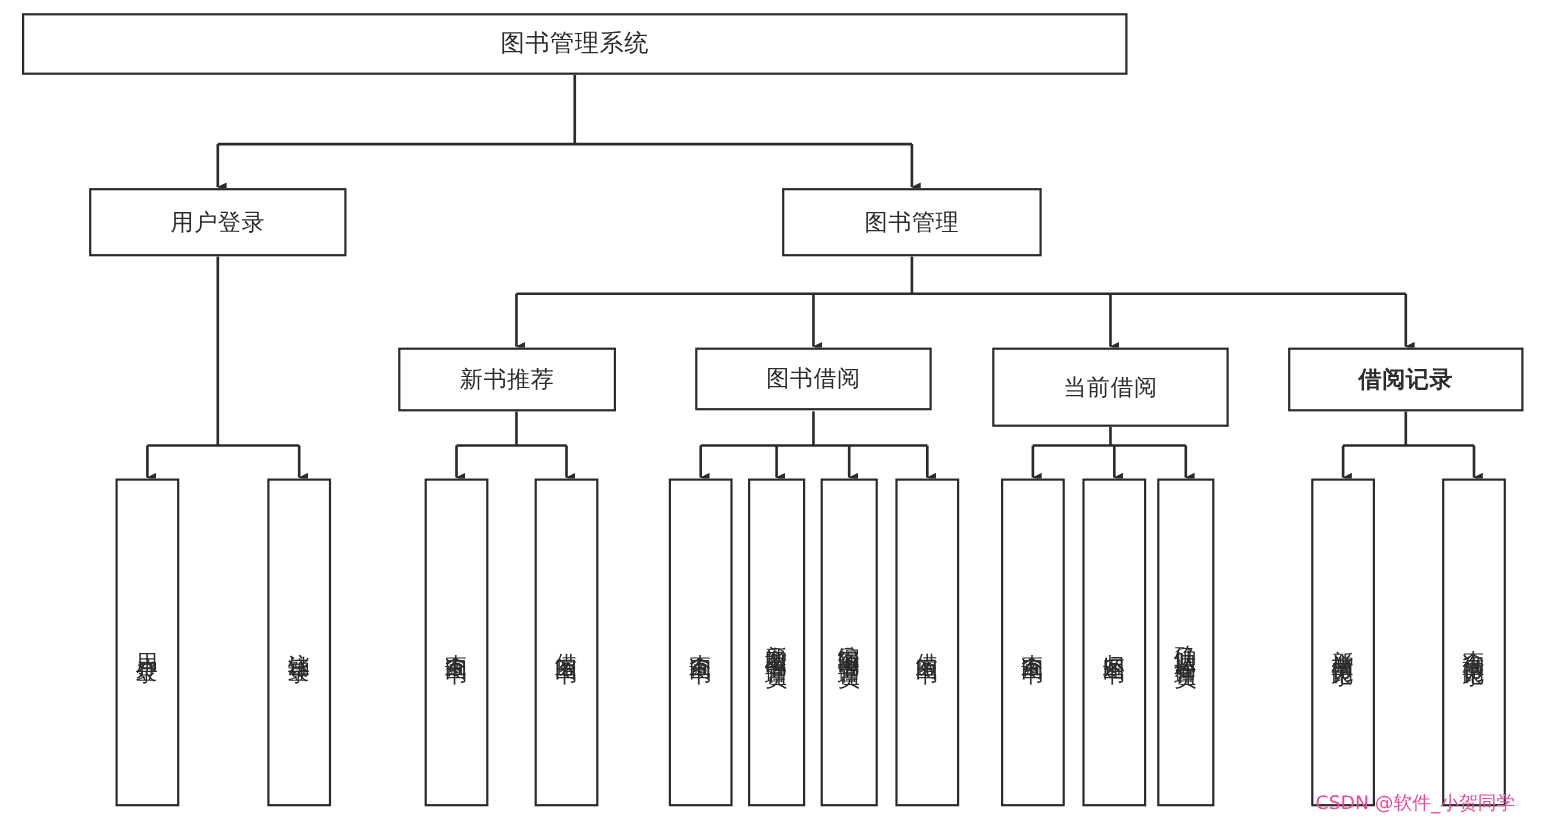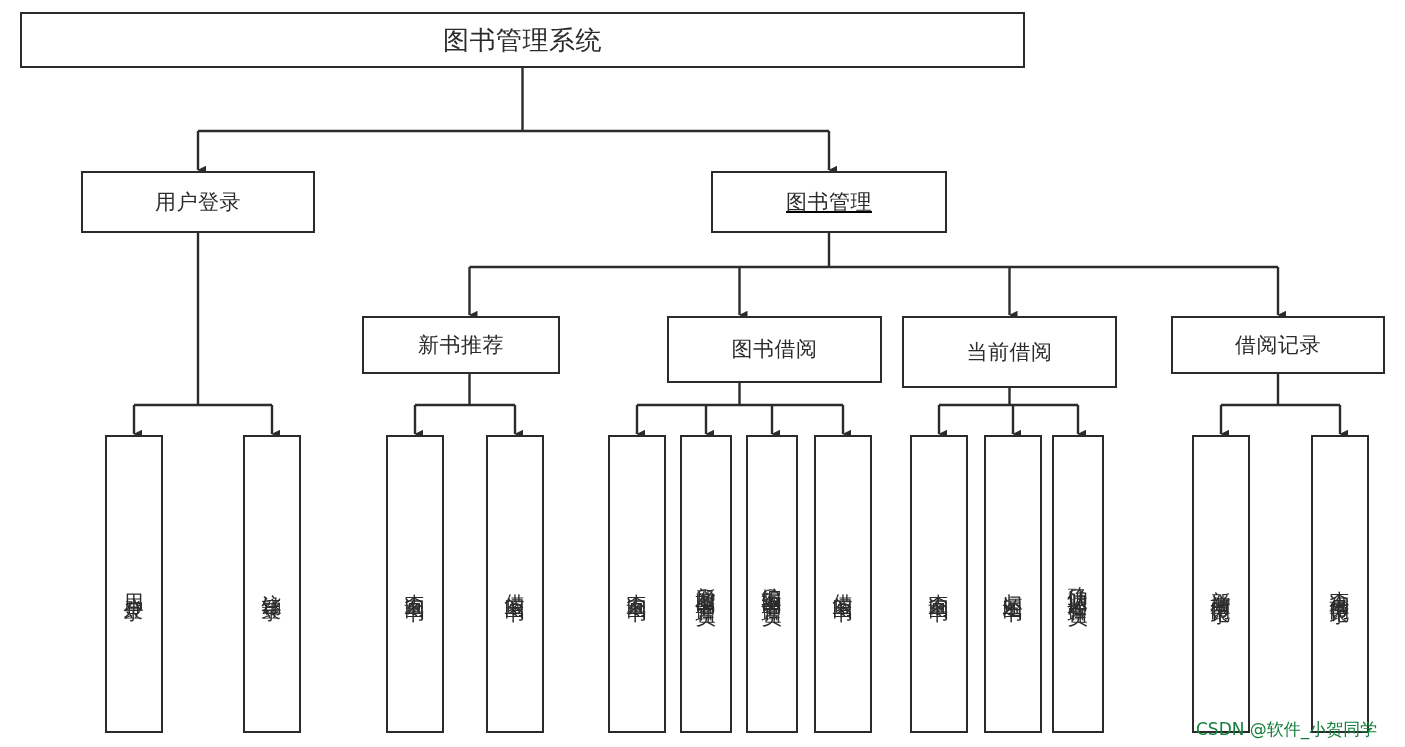--- a/index.html
+++ b/index.html
@@ -41,37 +41,37 @@
     color: #2b2b2b;
     text-align: center;
     line-height: 1.18;
     white-space: nowrap;
   }
   .node-box.horiz .node-label {
     font-size: 21px;
     letter-spacing: 0.5px;
   }
   .node-box.horiz.root .node-label {
-    font-size: 26px;
+    font-size: 22px;
   }
   .node-box.vert {
     align-items: center;
     justify-content: center;
   }
   .node-box.vert .node-label {
     writing-mode: vertical-rl;
     text-orientation: upright;
     font-size: 20px;
     letter-spacing: 3px;
     line-height: 1;
     max-height: 100%;
   }
   .watermark {
     position: absolute;
-    color: #15803d;
+    color: #ec4899;
     font-size: 17px;
     white-space: nowrap;
     font-family: "DejaVu Sans", "Liberation Sans", sans-serif;
   }
 </style>
 </head>
 <body>
 
 <div id="diagram-root">
   <svg class="connectors" viewBox="0 0 1405 747" xmlns="http://www.w3.org/2000/svg">
@@ -116,33 +116,33 @@
         <line x1="1340" y1="405" x2="1340" y2="434" stroke="#2b2b2b" stroke-width="2.4" marker-end="url(#arrowhead)"></line>
       </g>
   </svg>
   <div id="nodes-layer">
       <div class="node-box horiz root" style="left: 20px; top: 12px; width: 1005px; height: 56px;">
         <div class="node-label">图书管理系统</div>
       </div>
       <div class="node-box horiz" style="left: 81px; top: 171px; width: 234px; height: 62px;">
         <div class="node-label">用户登录</div>
       </div>
-      <div class="node-box horiz" style="left: 711px; top: 171px; width: 236px; height: 62px; text-decoration: underline;">
+      <div class="node-box horiz" style="left: 711px; top: 171px; width: 236px; height: 62px;">
         <div class="node-label">图书管理</div>
       </div>
       <div class="node-box horiz" style="left: 362px; top: 316px; width: 198px; height: 58px;">
         <div class="node-label">新书推荐</div>
       </div>
-      <div class="node-box horiz" style="left: 632px; top: 316px; width: 215px; height: 67px; margin-left: 35px;">
+      <div class="node-box horiz" style="left: 632px; top: 316px; width: 215px; height: 57px;">
         <div class="node-label">图书借阅</div>
       </div>
       <div class="node-box horiz" style="left: 902px; top: 316px; width: 215px; height: 72px;">
         <div class="node-label">当前借阅</div>
       </div>
-      <div class="node-box horiz" style="left: 1171px; top: 316px; width: 214px; height: 58px;">
+      <div class="node-box horiz" style="left: 1171px; top: 316px; width: 214px; height: 58px; font-weight: bold;">
         <div class="node-label">借阅记录</div>
       </div>
       <div class="node-box vert" style="left: 105px; top: 435px; width: 58px; height: 298px;">
         <div class="node-label">用户登录</div>
       </div>
       <div class="node-box vert" style="left: 243px; top: 435px; width: 58px; height: 298px;">
         <div class="node-label">注销登录</div>
       </div>
       <div class="node-box vert" style="left: 386px; top: 435px; width: 58px; height: 298px;">
         <div class="node-label">查询图书</div>

